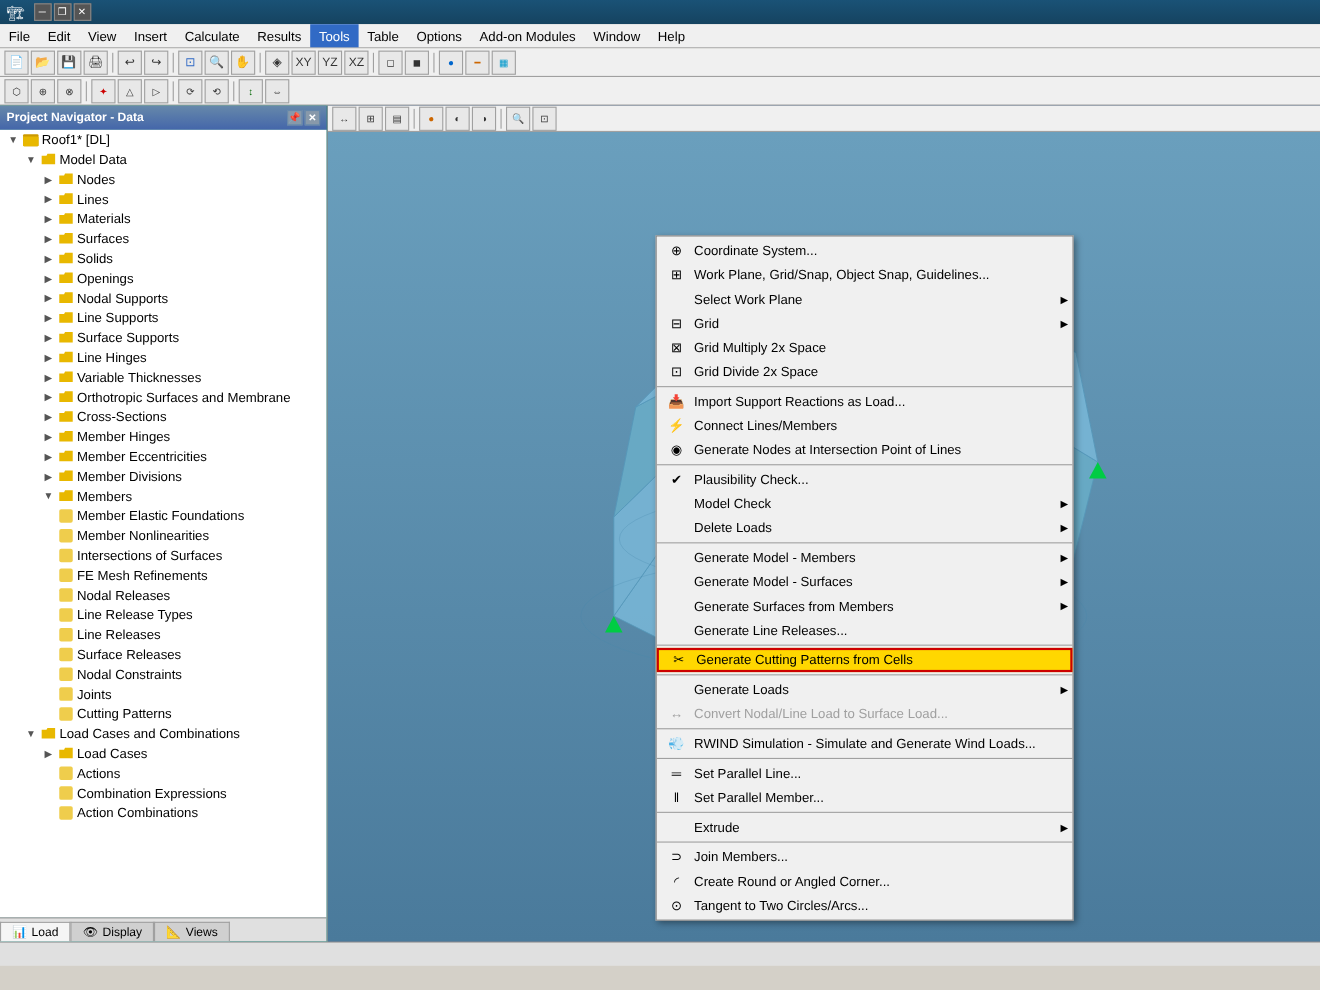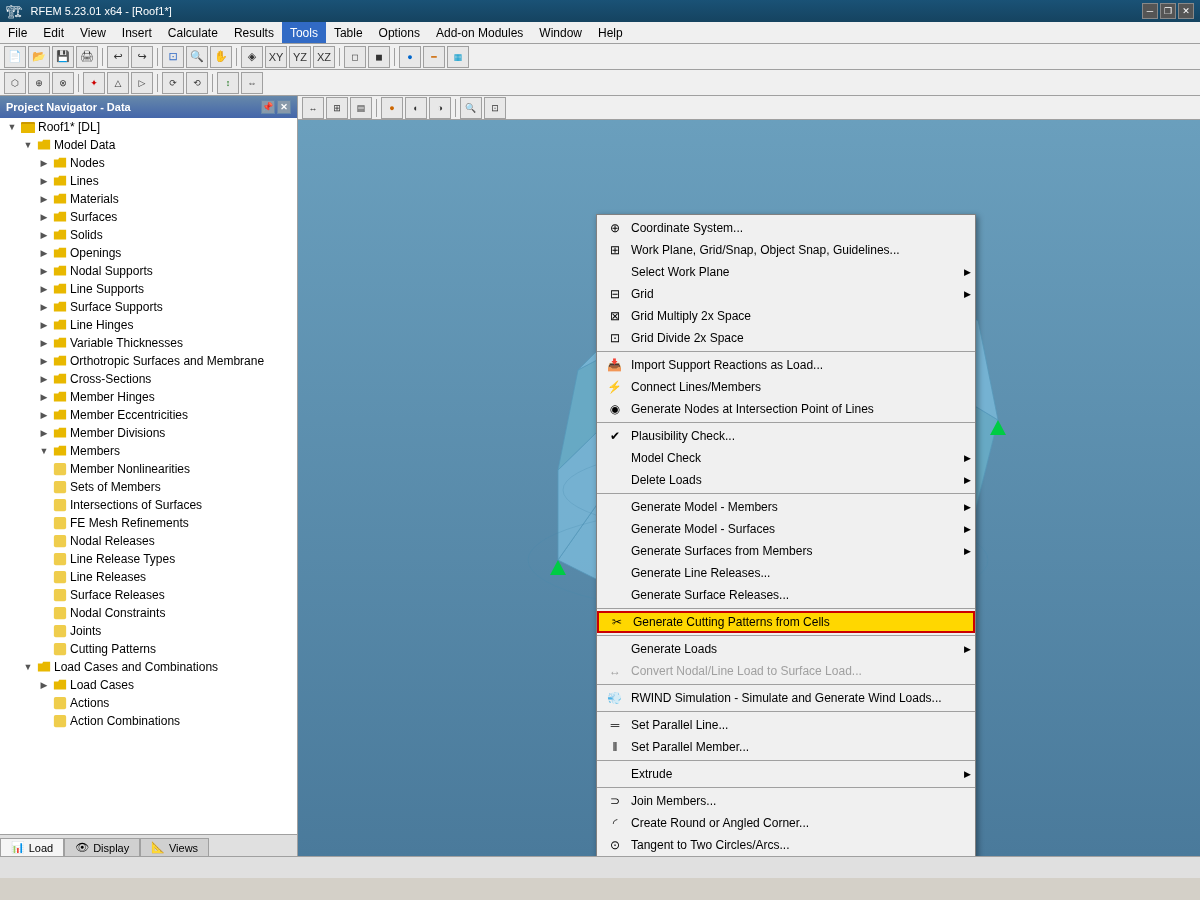--- a/index.html
+++ b/index.html
@@ -209,21 +209,20 @@
     
     ::-webkit-scrollbar { width: 12px; height: 12px; }
     ::-webkit-scrollbar-track { background: #f0f0f0; }
     ::-webkit-scrollbar-thumb { background: #c0c0c0; border: 1px solid #a0a0a0; }
   </style>
 </head>
 <body>
 
 <div id="titlebar">
   <span style="margin-right:8px; font-size:13px;">🏗</span>
-  <span class="title">RFEM 5.23.01 x64 - [Roof1*]</span>
   <div class="win-controls">
     <div class="win-btn">─</div>
     <div class="win-btn">❐</div>
     <div class="win-btn">✕</div>
   </div>
 </div>
 
 <div id="menubar">
 <div class="menu-item">File</div>
     <div class="menu-item">Edit</div>
@@ -484,31 +483,31 @@
     <span class="tree-label">Members</span>
   </div>
         <div class="tree-node">
     <span class="tree-indent" style="width:36px;"></span>
     <span class="tree-expander"></span>
     <span class="tree-icon">
             <svg width="14" height="14" viewBox="0 0 16 16">
               <rect x="1" y="1" width="14" height="14" rx="2" fill="#e8b800" opacity="0.7"></rect>
             </svg>
           </span>
+    <span class="tree-label">Member Elastic Foundations</span>
+  </div>
+        <div class="tree-node">
+    <span class="tree-indent" style="width:36px;"></span>
+    <span class="tree-expander"></span>
+    <span class="tree-icon">
+            <svg width="14" height="14" viewBox="0 0 16 16">
+              <rect x="1" y="1" width="14" height="14" rx="2" fill="#e8b800" opacity="0.7"></rect>
+            </svg>
+          </span>
     <span class="tree-label">Member Nonlinearities</span>
-  </div>
-        <div class="tree-node">
-    <span class="tree-indent" style="width:36px;"></span>
-    <span class="tree-expander"></span>
-    <span class="tree-icon">
-            <svg width="14" height="14" viewBox="0 0 16 16">
-              <rect x="1" y="1" width="14" height="14" rx="2" fill="#e8b800" opacity="0.7"></rect>
-            </svg>
-          </span>
-    <span class="tree-label">Sets of Members</span>
   </div>
         <div class="tree-node">
     <span class="tree-indent" style="width:36px;"></span>
     <span class="tree-expander"></span>
     <span class="tree-icon">
             <svg width="14" height="14" viewBox="0 0 16 16">
               <rect x="1" y="1" width="14" height="14" rx="2" fill="#e8b800" opacity="0.7"></rect>
             </svg>
           </span>
     <span class="tree-label">Intersections of Surfaces</span>
@@ -615,20 +614,30 @@
   </div>
         <div class="tree-node">
     <span class="tree-indent" style="width:36px;"></span>
     <span class="tree-expander"></span>
     <span class="tree-icon">
             <svg width="14" height="14" viewBox="0 0 16 16">
               <rect x="1" y="1" width="14" height="14" rx="2" fill="#e8b800" opacity="0.7"></rect>
             </svg>
           </span>
     <span class="tree-label">Actions</span>
+  </div>
+        <div class="tree-node">
+    <span class="tree-indent" style="width:36px;"></span>
+    <span class="tree-expander"></span>
+    <span class="tree-icon">
+            <svg width="14" height="14" viewBox="0 0 16 16">
+              <rect x="1" y="1" width="14" height="14" rx="2" fill="#e8b800" opacity="0.7"></rect>
+            </svg>
+          </span>
+    <span class="tree-label">Combination Expressions</span>
   </div>
         <div class="tree-node">
     <span class="tree-indent" style="width:36px;"></span>
     <span class="tree-expander"></span>
     <span class="tree-icon">
             <svg width="14" height="14" viewBox="0 0 16 16">
               <rect x="1" y="1" width="14" height="14" rx="2" fill="#e8b800" opacity="0.7"></rect>
             </svg>
           </span>
     <span class="tree-label">Action Combinations</span>
@@ -809,24 +818,20 @@
         </div>
         <div class="menu-row">
           <span class="menu-icon"></span>
           <span class="menu-row-text">Generate Surfaces from Members</span>
           <span class="menu-arrow">▶</span>
         </div>
         <div class="menu-row">
           <span class="menu-icon"></span>
           <span class="menu-row-text">Generate Line Releases...</span>
         </div>
-        <div class="menu-row">
-          <span class="menu-icon"></span>
-          <span class="menu-row-text">Generate Surface Releases...</span>
-        </div>
         <div class="menu-separator"></div>
         <div class="menu-row highlighted">
           <span class="menu-icon">✂</span>
           <span class="menu-row-text">Generate Cutting Patterns from Cells</span>
         </div>
         <div class="menu-separator"></div>
         <div class="menu-row">
           <span class="menu-icon"></span>
           <span class="menu-row-text">Generate Loads</span>
           <span class="menu-arrow">▶</span>

